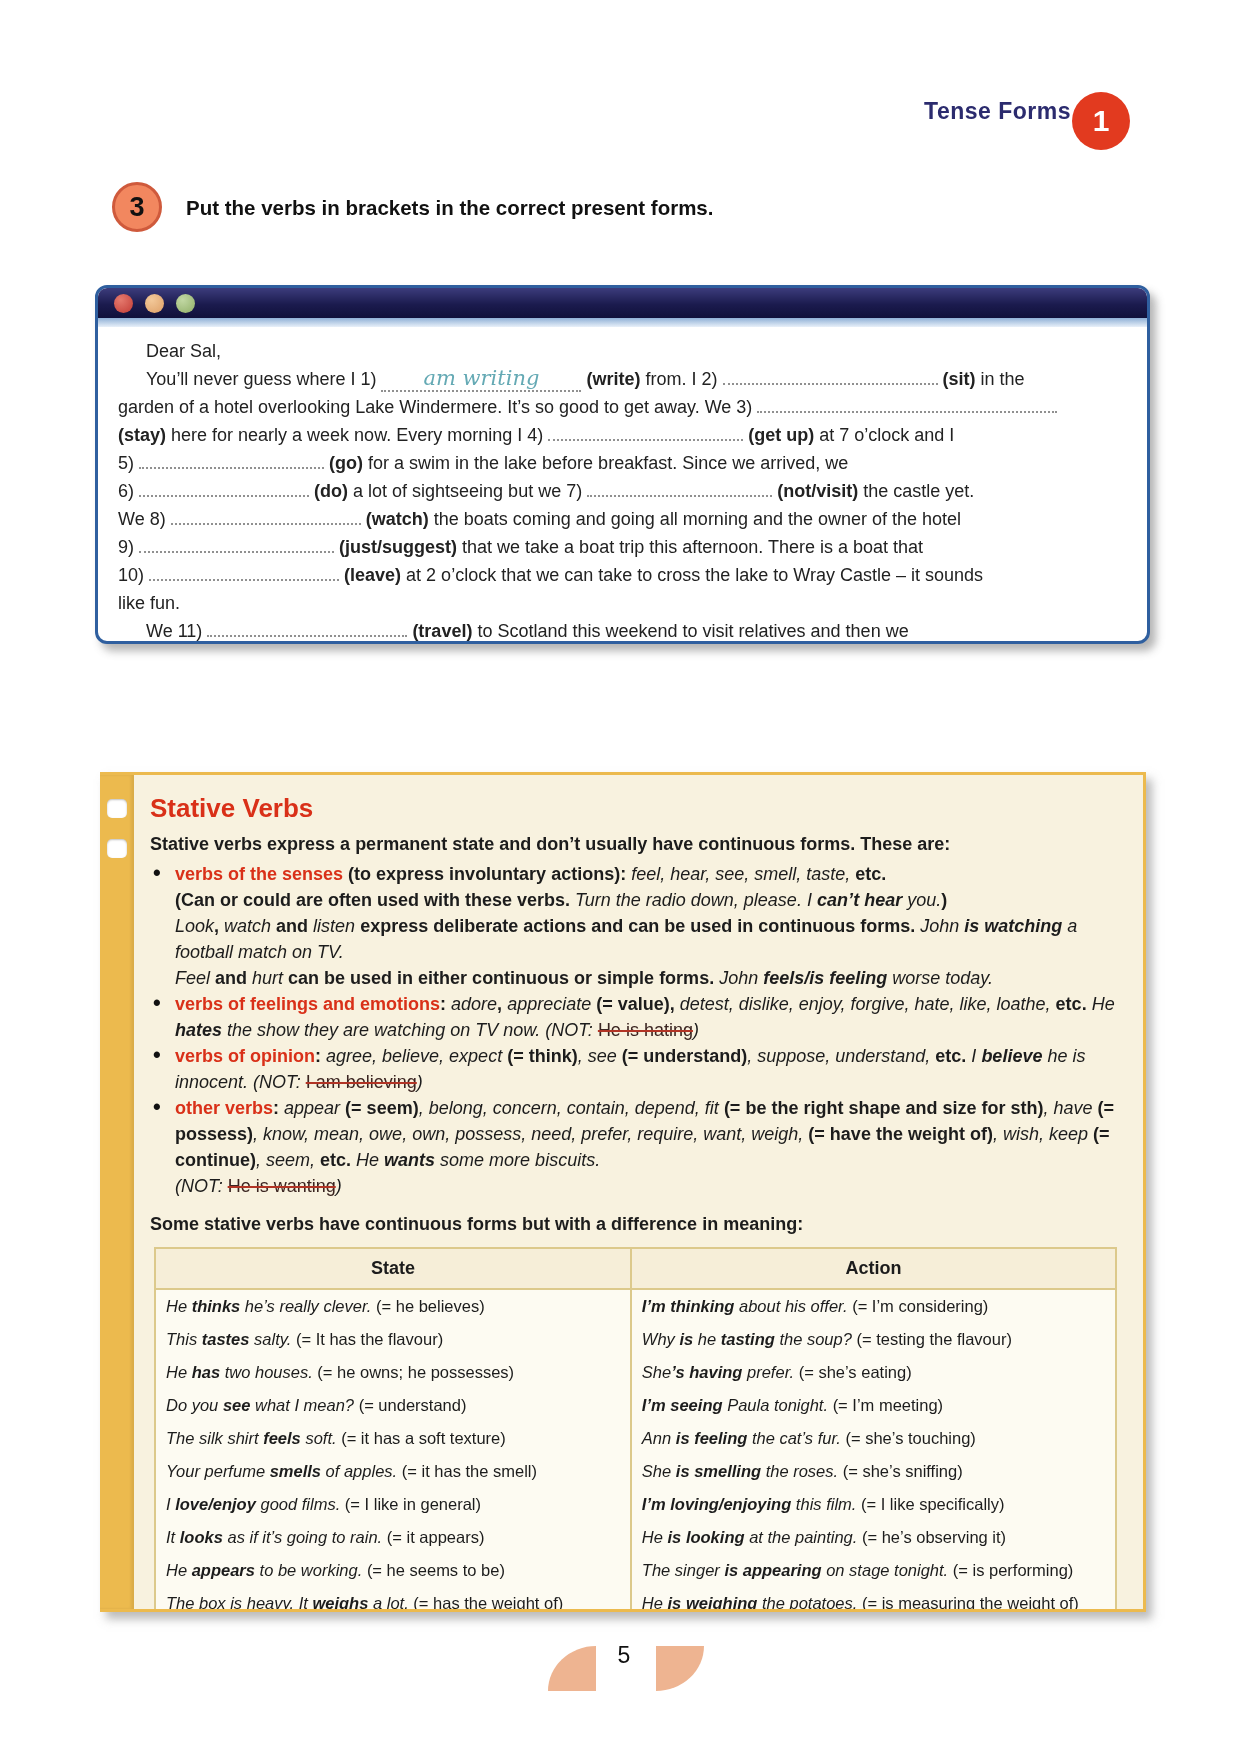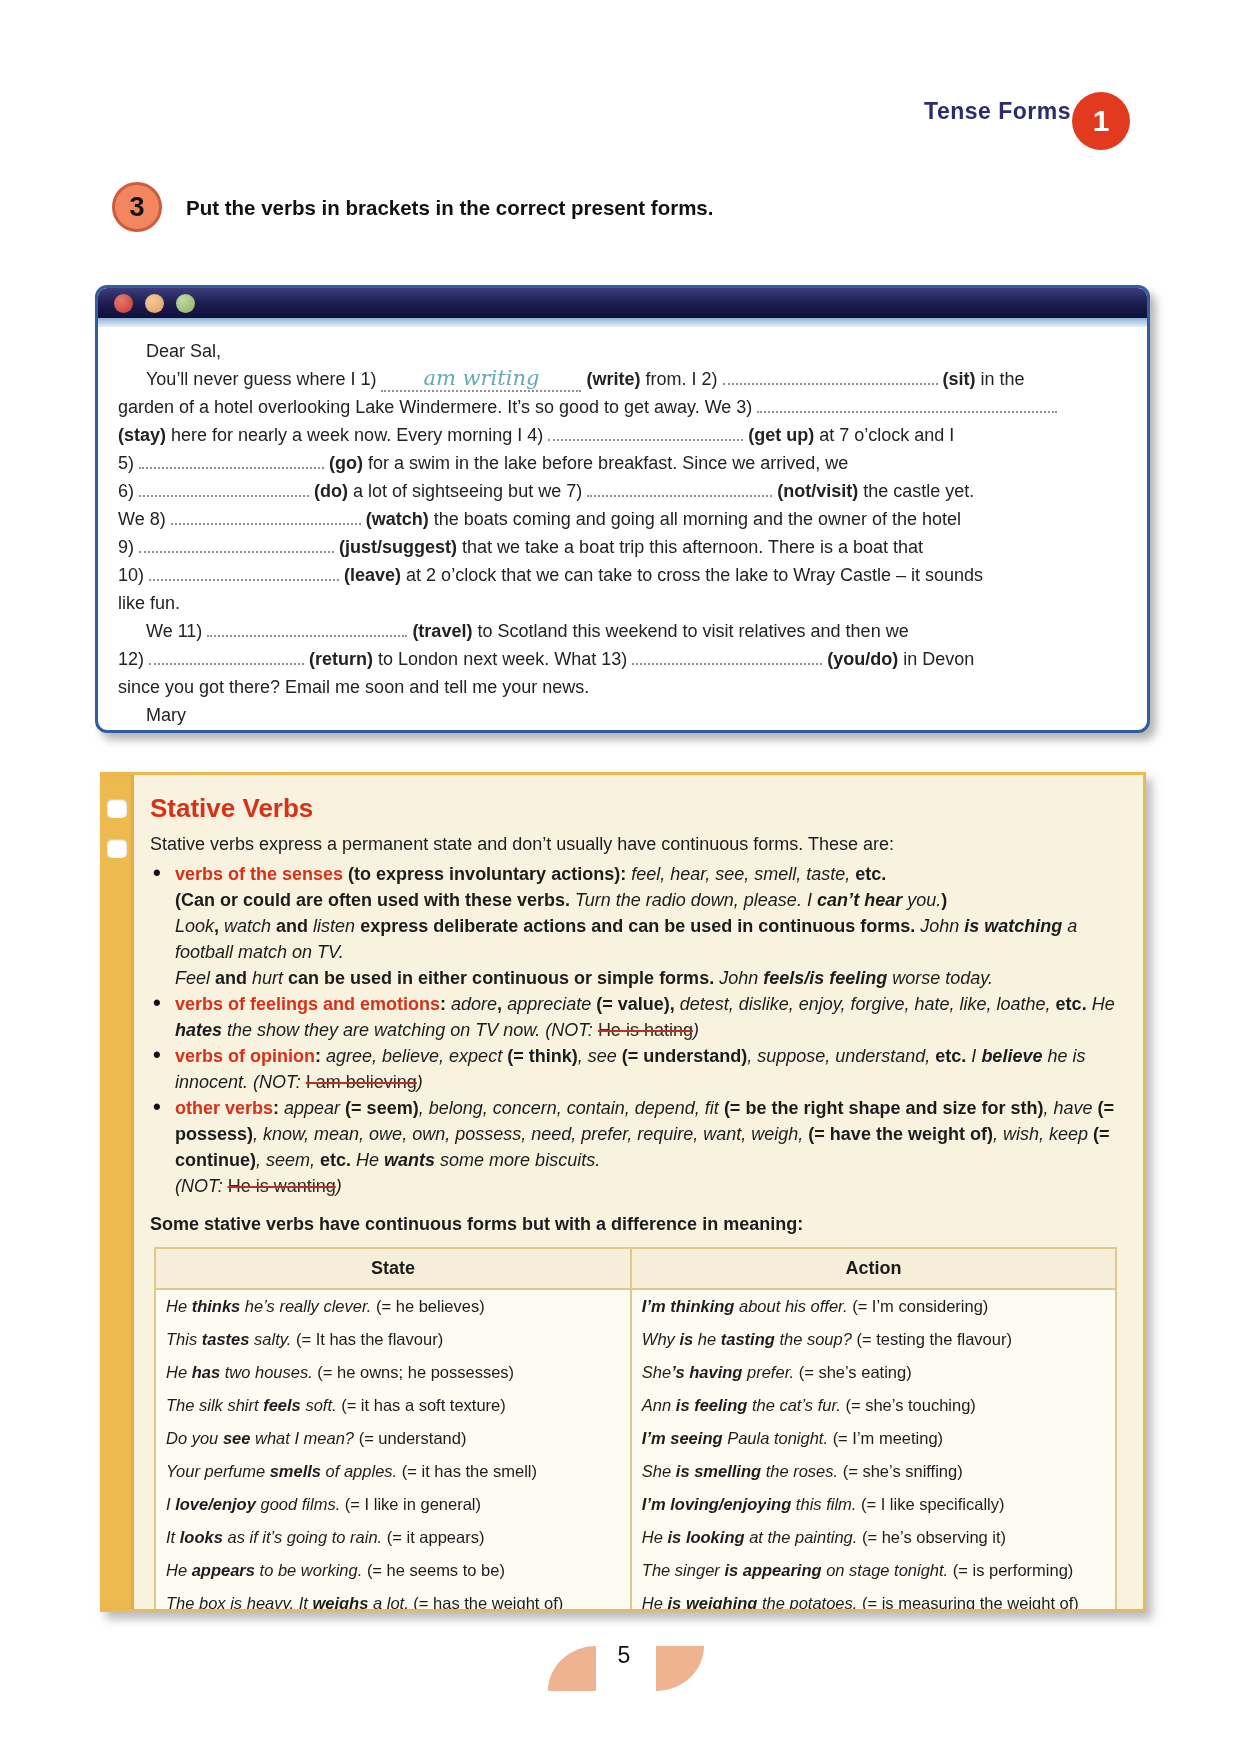--- a/index.html
+++ b/index.html
@@ -26,21 +26,21 @@
 
   
   .chapter-head{position:absolute;top:98px;right:170px;font-size:23px;font-weight:bold;color:var(--navy);letter-spacing:0.5px;}
   .unit-badge{position:absolute;top:92px;left:1072px;width:58px;height:58px;border-radius:50%;background:var(--badge-red);color:#fff;font-size:30px;font-weight:bold;display:flex;align-items:center;justify-content:center;}
 
   
   .ex-badge{position:absolute;top:182px;left:112px;width:50px;height:50px;border-radius:50%;background:#f2875f;border:3px solid #cf5a3c;color:#111;font-size:27px;font-weight:bold;display:flex;align-items:center;justify-content:center;}
   .ex-prompt{position:absolute;top:196px;left:186px;font-size:20.5px;font-weight:bold;color:#111;}
 
   
-  .window{position:absolute;top:285px;left:95px;width:1055px;height:448px;border-radius:12px;background:#fff;border:3px solid #2f5f9f;box-shadow:6px 7px 9px rgba(90,90,90,.45);overflow:hidden;}
+  .window{position:absolute;top:285px;left:95px;width:1055px;height:359px;border-radius:12px;background:#fff;border:3px solid #2f5f9f;box-shadow:6px 7px 9px rgba(90,90,90,.45);overflow:hidden;}
   .titlebar{height:30px;background:linear-gradient(180deg,#3c3c7c 0%,#1b1b4e 55%,#10103a 100%);border-radius:8px 8px 0 0;display:flex;align-items:center;padding-left:16px;gap:12px;}
   .dot{width:19px;height:19px;border-radius:50%;}
   .dot-red{background:radial-gradient(circle at 35% 30%,#e57a6e,#c23b35);}
   .dot-orange{background:radial-gradient(circle at 35% 30%,#f3c99a,#dd9f66);}
   .dot-green{background:radial-gradient(circle at 35% 30%,#c2d8a4,#8fae67);}
   .win-strip{height:9px;background:linear-gradient(180deg,#8fb0d6,#e8f0f9);}
   .letter-body{padding:10px 22px 0 20px;font-size:18px;line-height:28px;color:#222;}
   .letter-line{white-space:nowrap;overflow:hidden;}
   .letter-line.indent{padding-left:28px;}
   .blank{display:inline-block;border-bottom:2px dotted #909090;height:0.8em;vertical-align:baseline;}
@@ -48,21 +48,21 @@
   .hw{font-family:"DejaVu Serif",serif;font-style:italic;color:var(--hw);font-size:21px;}
 
   
   .theory{position:absolute;top:772px;left:100px;width:1046px;height:840px;background:var(--cream);border:3px solid var(--yellow);border-left:none;box-shadow:6px 7px 9px rgba(120,120,120,.5);overflow:hidden;}
   .tab-strip{position:absolute;left:0;top:0;width:34px;height:100%;background:var(--yellow);box-shadow:inset -3px 0 3px rgba(0,0,0,.08);}
   .hole{position:absolute;left:7px;width:20px;height:19px;background:#fff;border-radius:5px;box-shadow:0 1px 2px rgba(0,0,0,.25) inset;}
   .hole1{top:24px;}
   .hole2{top:64px;}
   .theory-content{position:absolute;left:34px;top:0;width:1012px;height:100%;padding:20px 18px 0 16px;font-size:18px;line-height:26px;}
   .theory-title{color:var(--red);font-weight:bold;font-size:26px;margin-bottom:10px;}
-  .theory-intro{font-weight:normal;margin-bottom:4px;}
+  .theory-intro{font-weight:bold;margin-bottom:4px;}
   .bullet{position:relative;padding-left:25px;}
   .bullet::before{content:"\2022";position:absolute;left:3px;top:-1px;font-size:22px;font-weight:bold;color:#111;}
   .table-intro{font-weight:bold;margin-top:12px;margin-bottom:10px;}
   table.stative{border-collapse:collapse;width:98.5%;margin-left:4px;background:var(--tbl-bg);border:2px solid var(--tbl-border);font-size:16.5px;line-height:25px;}
   table.stative th{border:2px solid var(--tbl-border);background:#f6eed8;font-size:18px;font-weight:bold;padding:7px 4px;text-align:center;}
   table.stative td{border-left:2px solid var(--tbl-border);border-right:2px solid var(--tbl-border);vertical-align:top;padding:4px 10px;}
   table.stative td.c0{width:49.5%;}
 
   
   .footer{position:absolute;top:1632px;left:0;width:1241px;height:70px;}
@@ -136,26 +136,26 @@
             </tr>
             <tr>
               <td class="c0"><span class="si">This </span><span class="sbi">tastes</span><span class="si"> salty. </span><span>(= It has the flavour)</span></td>
               <td class="c1"><span class="si">Why </span><span class="sbi">is</span><span class="si"> he </span><span class="sbi">tasting</span><span class="si"> the soup? </span><span>(= testing the flavour)</span></td>
             </tr>
             <tr>
               <td class="c0"><span class="si">He </span><span class="sbi">has</span><span class="si"> two houses. </span><span>(= he owns; he possesses)</span></td>
               <td class="c1"><span class="si">She</span><span class="sbi">’s having</span><span class="si"> prefer. </span><span>(= she’s eating)</span></td>
             </tr>
             <tr>
+              <td class="c0"><span class="si">Do you </span><span class="sbi">see</span><span class="si"> what I mean? </span><span>(= understand)</span></td>
+              <td class="c1"><span class="sbi">I’m seeing</span><span class="si"> Paula tonight. </span><span>(= I’m meeting)</span></td>
+            </tr>
+            <tr>
               <td class="c0"><span class="si">The silk shirt </span><span class="sbi">feels</span><span class="si"> soft. </span><span>(= it has a soft texture)</span></td>
               <td class="c1"><span class="si">Ann </span><span class="sbi">is feeling</span><span class="si"> the cat’s fur. </span><span>(= she’s touching)</span></td>
-            </tr>
-            <tr>
-              <td class="c0"><span class="si">Do you </span><span class="sbi">see</span><span class="si"> what I mean? </span><span>(= understand)</span></td>
-              <td class="c1"><span class="sbi">I’m seeing</span><span class="si"> Paula tonight. </span><span>(= I’m meeting)</span></td>
             </tr>
             <tr>
               <td class="c0"><span class="si">Your perfume </span><span class="sbi">smells</span><span class="si"> of apples. </span><span>(= it has the smell)</span></td>
               <td class="c1"><span class="si">She </span><span class="sbi">is smelling</span><span class="si"> the roses. </span><span>(= she’s sniffing)</span></td>
             </tr>
             <tr>
               <td class="c0"><span class="si">I </span><span class="sbi">love/enjoy</span><span class="si"> good films. </span><span>(= I like in general)</span></td>
               <td class="c1"><span class="sbi">I’m loving/enjoying</span><span class="si"> this film. </span><span>(= I like specifically)</span></td>
             </tr>
             <tr>

